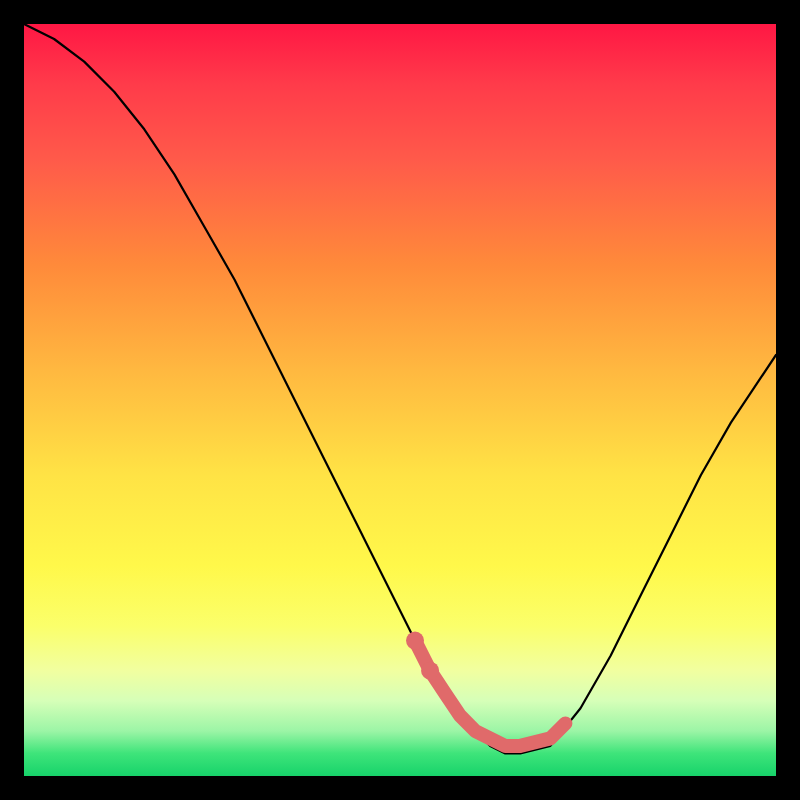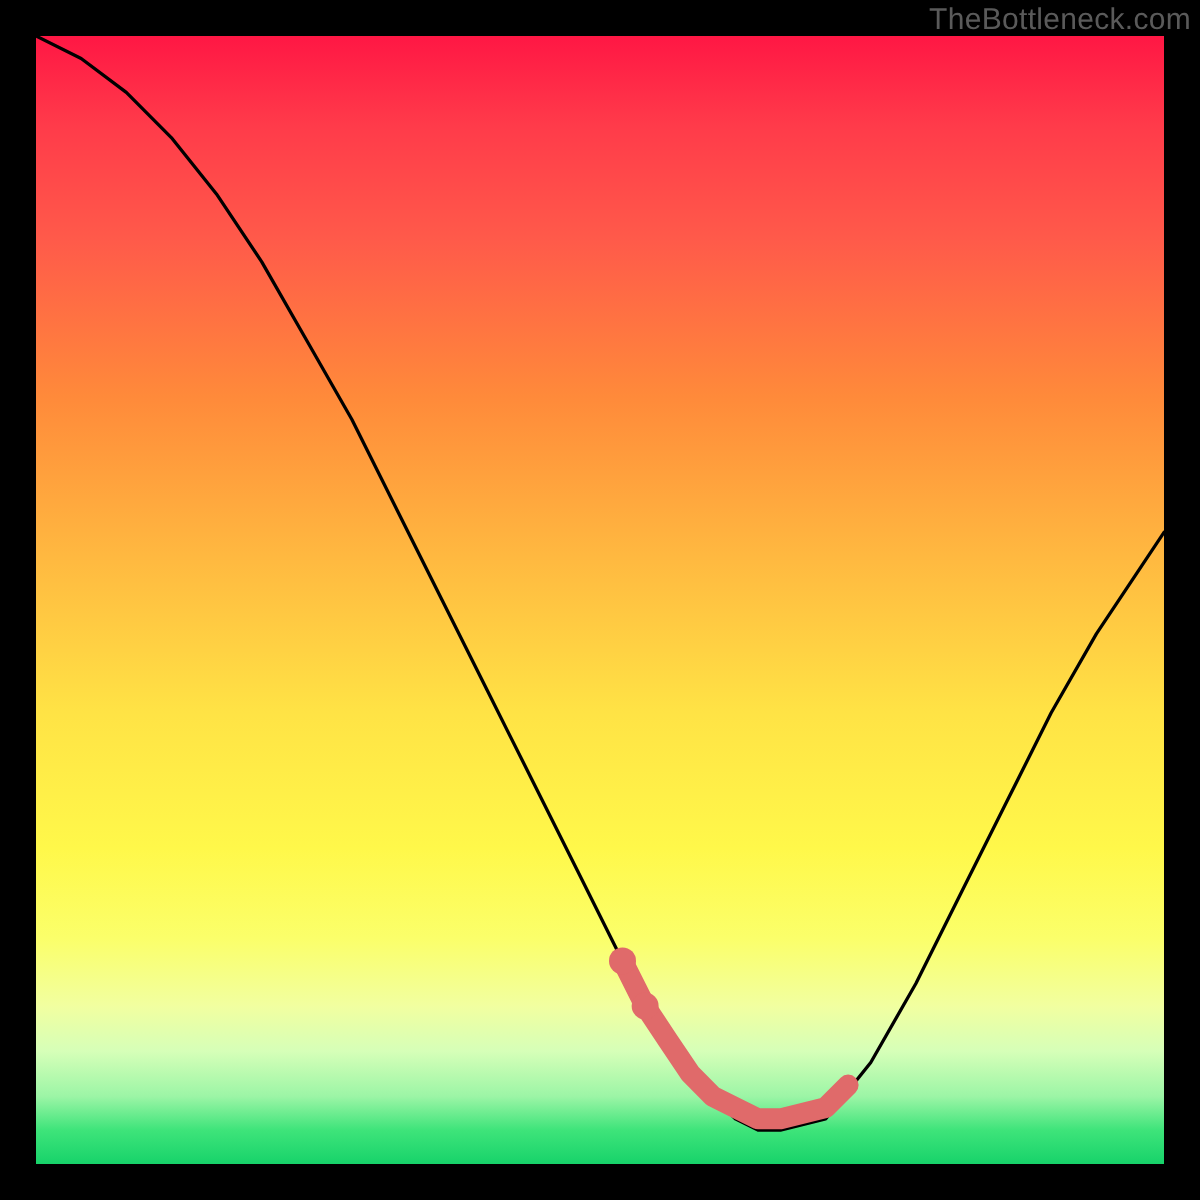--- a/index.html
+++ b/index.html
@@ -58,21 +58,20 @@
     top: 0;
     width: 752px;
     height: 752px;
     z-index: 2;
   }
 </style>
 </head>
 <body>
 
 <div class="frame">
-  <div class="watermark">TheBottleneck.com</div>
   <div class="plot">
     <svg class="curve" viewBox="0 0 752 752" preserveAspectRatio="none">
       <path id="curve-main" d="M0.0 0.0 L30.1 15.0 L60.2 37.6 L90.2 67.7 L120.3 105.3 L150.4 150.4 L180.5 203.0 L210.6 255.7 L240.6 315.8 L270.7 376.0 L300.8 436.2 L330.9 496.3 L361.0 556.5 L391.0 616.6 L406.1 639.2 L421.1 661.8 L436.2 684.3 L451.2 706.9 L466.2 721.9 L481.3 729.4 L496.3 729.4 L526.4 721.9 L556.5 684.3 L586.6 631.7 L616.6 571.5 L646.7 511.4 L676.8 451.2 L706.9 398.6 L737.0 353.4 L752.0 330.9" fill="none" stroke="#000000" stroke-width="2.2" stroke-linecap="round" stroke-linejoin="round"></path>
       <path id="curve-hl" d="M391.0 616.6 L406.1 646.7 L421.1 669.3 L436.2 691.8 L451.2 706.9 L466.2 714.4 L481.3 721.9 L496.3 721.9 L526.4 714.4 L541.4 699.4" fill="none" stroke="#e06a6a" stroke-width="14" stroke-linecap="round" stroke-linejoin="round"></path>
       <g id="dots">
           <circle cx="391.0" cy="616.6" r="9" fill="#e06a6a"></circle>
           <circle cx="406.1" cy="646.7" r="9" fill="#e06a6a"></circle>
         </g>
     </svg>
   </div>

